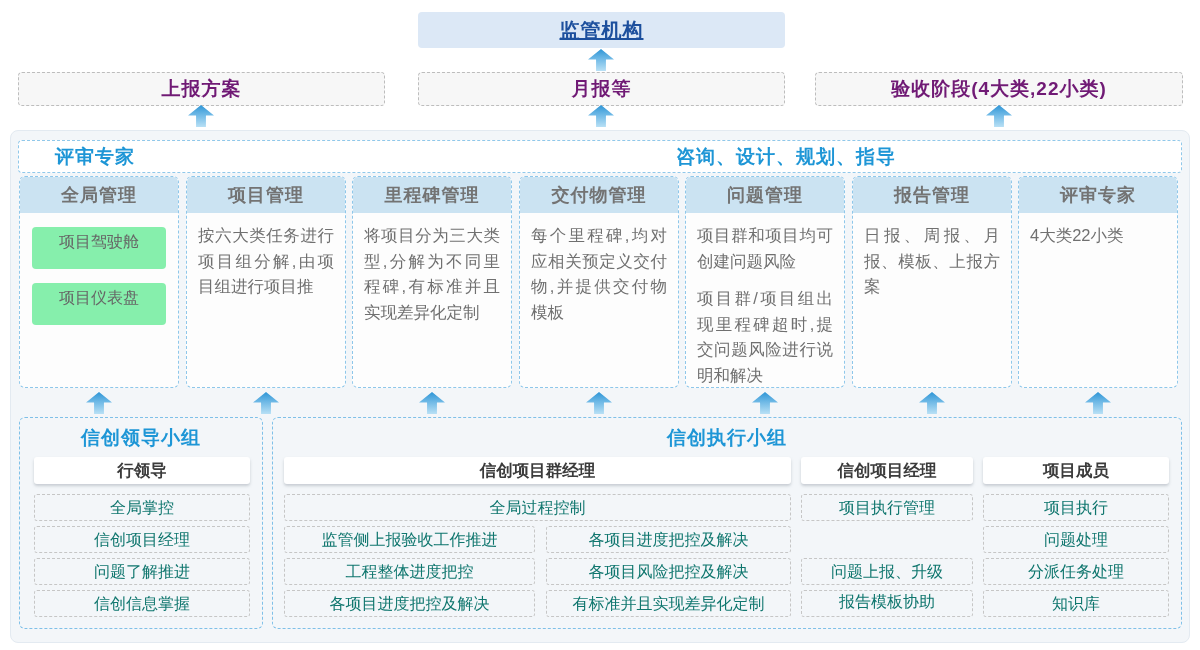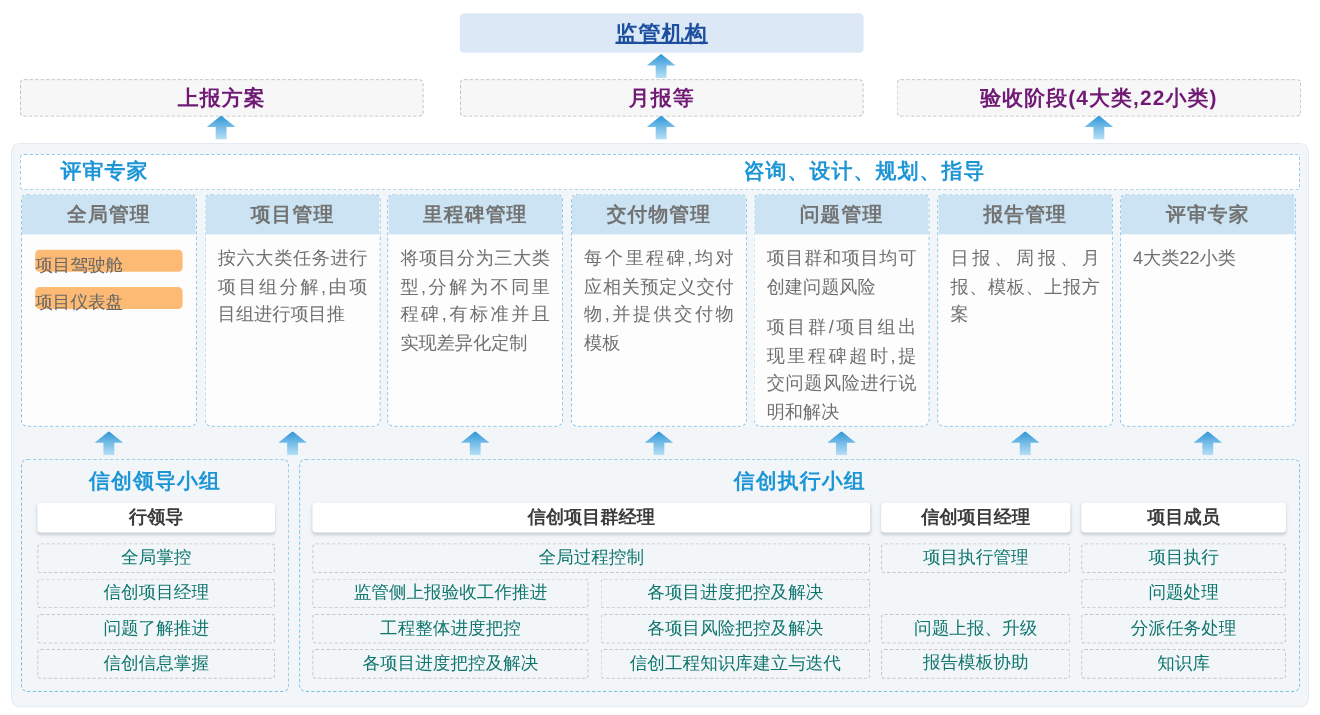--- a/index.html
+++ b/index.html
@@ -38,22 +38,22 @@
     font-size:19px; font-weight:bold; color:#1e96d6; letter-spacing:1px; }
 
   
   .mcol { position:absolute; top:176px; width:160px; height:212px; background:#fdfdfd;
     border:1px dashed #8ec7ea; border-radius:6px; overflow:hidden; }
   .mcol .mcol-head { height:36px; line-height:36px; background:#cbe3f2; text-align:center;
     font-size:18px; font-weight:bold; color:#737373; letter-spacing:1px; }
   .mcol .mcol-body { padding:10px 11px 0 11px; font-size:16.5px; color:#707070;
     line-height:1.55; text-align:justify; }
   .mcol .mcol-body p + p { margin-top:12px; }
-  .gray-chip { margin:14px 12px 0 12px; height:20px; line-height:30px; background:#fdba74;
-    border-radius:4px; text-align:left; font-size:16px; color:#666666; }
+  .gray-chip { margin:14px 12px 0 12px; height:42px; line-height:30px; background:#86efac;
+    border-radius:4px; text-align:center; font-size:16px; color:#666666; }
 
   
   .bgroup { position:absolute; top:417px; height:212px; border:1px dashed #7fc0e8; border-radius:6px; }
   .bgroup-title { position:absolute; top:7px; left:0; width:100%; text-align:center;
     font-size:19px; font-weight:bold; color:#1e96d6; letter-spacing:1px; }
   .white-head { position:absolute; height:27px; line-height:27px; background:#ffffff; border-radius:3px;
     box-shadow:0 2px 3px rgba(120,130,140,.35); text-align:center;
     font-size:16.5px; font-weight:bold; color:#3b3b3b; }
   .ditem { position:absolute; height:27px; line-height:25px; border:1px dashed #c6c6c6; border-radius:3px;
     text-align:center; font-size:16px; color:#0f766e; background:transparent; }
@@ -152,21 +152,21 @@
   <div class="bgroup exec-group">
     <div class="bgroup-title">信创执行小组</div>
 
     <div class="white-head" style="left:11px; top:39px; width:507px;">信创项目群经理</div>
     <div class="ditem" style="left:11px; top:76px; width:507px;">全局过程控制</div>
     <div class="ditem" style="left:11px;  top:108px; width:251px;">监管侧上报验收工作推进</div>
     <div class="ditem" style="left:11px;  top:140px; width:251px;">工程整体进度把控</div>
     <div class="ditem" style="left:11px;  top:172px; width:251px;">各项目进度把控及解决</div>
     <div class="ditem" style="left:273px; top:108px; width:245px;">各项目进度把控及解决</div>
     <div class="ditem" style="left:273px; top:140px; width:245px;">各项目风险把控及解决</div>
-    <div class="ditem" style="left:273px; top:172px; width:245px;">信创工程知识库建立与迭代</div>
+    <div class="ditem" style="left:273px; top:172px; width:245px;">有标准并且实现差异化定制</div>
 
     <div class="white-head" style="left:528px; top:39px; width:172px;">信创项目经理</div>
     <div class="ditem" style="left:528px; top:76px;  width:172px;">项目执行管理</div>
     <div class="ditem" style="left:528px; top:140px; width:172px;">问题上报、升级</div>
     <div class="ditem" style="left:528px; top:172px; width:172px;font-family:Liberation Mono, monospace;">报告模板协助</div>
 
     <div class="white-head" style="left:710px; top:39px; width:186px;">项目成员</div>
     <div class="ditem" style="left:710px; top:76px;  width:186px;">项目执行</div>
     <div class="ditem" style="left:710px; top:108px; width:186px;">问题处理</div>
     <div class="ditem" style="left:710px; top:140px; width:186px;">分派任务处理</div>

